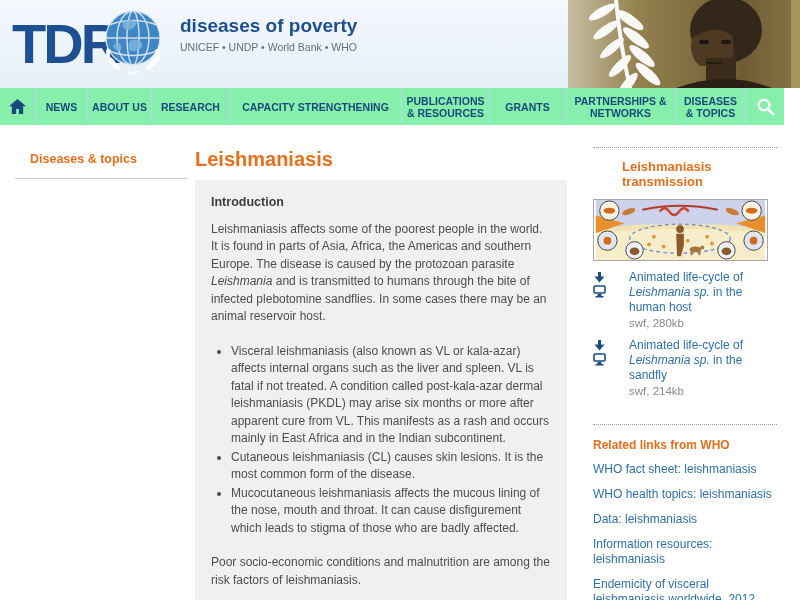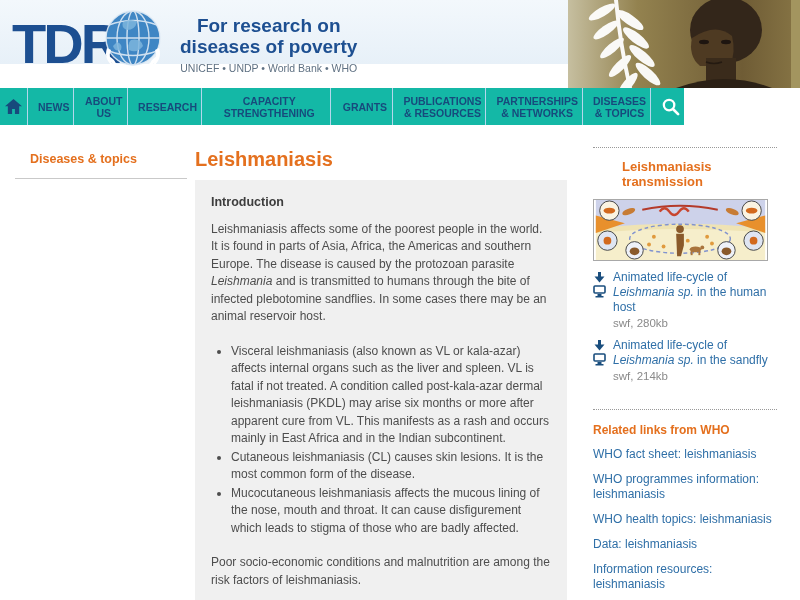--- a/index.html
+++ b/index.html
@@ -1,33 +1,33 @@
 <!DOCTYPE html>
 <html><head>
 <meta charset="utf-8">
 <style>
   * { margin:0; padding:0; box-sizing:border-box; }
   html,body { width:800px; height:600px; }
   body { font-family:"Liberation Sans", sans-serif; background:#fff; overflow:hidden; }
   #page { position:relative; width:800px; height:600px; background:#fff; }
 
   
-  .header { position:absolute; top:0; left:0; width:800px; height:64px;
-            background:linear-gradient(180deg,#f3f8fc,#e7f0f8);text-align:center; }
+  .header { position:absolute; top:0; left:0; width:800px; height:88px;
+            background:linear-gradient(180deg,#f3f8fc,#e7f0f8); }
   .logo-text { position:absolute; left:12px; top:14px; font-size:56px; font-weight:bold;
                color:#1d4f91; letter-spacing:-3px; line-height:60px; }
   .globe { position:absolute; left:101px; top:8px; }
   .tagline { position:absolute; left:180px; top:15px; }
   .tagline .tag { font-size:19px; font-weight:bold; color:#1d4f91; line-height:21px; }
   .partners { margin-top:5px; font-size:10.5px; color:#5f7183; }
   .photo { position:absolute; right:0; top:0; width:232px; height:88px; overflow:hidden; }
 
   
-  .nav { position:absolute; top:88px; left:0; width:684px; height:37px;
-         background:#14b8a6; display:flex;gap:6px; }
+  .nav { position:absolute; top:88px; left:0; width:784px; height:37px;
+         background:#86efac; display:flex; }
   .nav-item { height:37px; display:flex; align-items:center; justify-content:center;
               text-align:center; font-size:10.5px; font-weight:bold; color:#174a7c;
               border-right:1px solid #b4d7ec; line-height:12px; padding:0 4px; cursor:pointer; }
   .nav-home { width:36px; }
   .nav-search { flex:1; border-right:none; }
 
   
   .content { position:absolute; top:125px; left:0; width:800px; height:475px; background:#fff; }
 
   .sidebar-left { position:absolute; left:15px; top:27px; width:172px;
@@ -40,21 +40,21 @@
                color:#4d4d4d; font-size:12px; line-height:17.5px; }
   .intro-box .intro-h { font-weight:bold; color:#3d3d3d; font-size:12.5px; margin-bottom:9px; }
   .intro-box p.sp { margin-top:17px; }
   .intro-box ul { margin:17px 0 0 4px; padding-left:16px; }
   .intro-box li { margin-bottom:1px; }
 
   .sidebar-right { position:absolute; left:593px; top:22px; width:184px; }
   .dotted { border-top:1px dotted #999; height:1px; }
   .sr-h { margin-top:11px; color:#e4701e; font-size:13px; font-weight:bold;padding-left:29px; }
   .trans-img { margin-top:10px; display:block; border:1px solid #a8a8a8; cursor:pointer; }
-  .dl-item { display:flex; margin-top:9px; cursor:pointer; }
+  .dl-item { display:flex; margin-top:9px; cursor:pointer;gap:16px; }
   .dl-icon { flex:none; width:15px; padding-top:2px; }
   .dl-body { margin-left:5px; }
   .dl-link { color:#2f6fa7; font-size:12px; line-height:15px; }
   .dl-meta { margin-top:2px; color:#8a8a8a; font-size:11.5px; }
   .dot2 { margin-top:27px; }
   .rel-h { margin-top:13px; color:#e4701e; font-size:12px; font-weight:bold; }
   .rel-link { display:block; margin-top:10px; color:#2f6fa7; font-size:12px;
               line-height:15px; cursor:pointer; text-decoration:none; }
   em { font-style:italic; }
 </style>
@@ -86,21 +86,20 @@
           <path d="M58 40 q4 12 -8 20 q8 -10 4 -18z"></path>
           <ellipse cx="10" cy="52" rx="5" ry="2" transform="rotate(40 10 52)"></ellipse>
           <ellipse cx="54" cy="52" rx="5" ry="2" transform="rotate(-40 54 52)"></ellipse>
           <ellipse cx="15" cy="58" rx="5" ry="2" transform="rotate(55 15 58)"></ellipse>
           <ellipse cx="49" cy="58" rx="5" ry="2" transform="rotate(-55 49 58)"></ellipse>
           <path d="M26 62 q6 4 12 0 l-2 3 q-4 2 -8 0z"></path>
         </g>
       </svg>
     </div>
     <div class="tagline">
-      <div class="tag">For research on</div>
       <div class="tag">diseases of poverty</div>
       <div class="partners">UNICEF • UNDP • World Bank • WHO</div>
     </div>
     <div class="photo">
       <svg width="232" height="88" viewBox="0 0 232 88">
         <defs>
           <linearGradient id="olv" x1="0" y1="0" x2="1" y2="0">
             <stop offset="0" stop-color="#c6bfa0"></stop>
             <stop offset="0.3" stop-color="#93824f"></stop>
             <stop offset="0.75" stop-color="#6f5c35"></stop>
@@ -147,25 +146,25 @@
       </div>
     <div class="nav-item" style="width:64px">
         <span>ABOUT US</span>
       </div>
     <div class="nav-item" style="width:78px">
         <span>RESEARCH</span>
       </div>
     <div class="nav-item" style="width:172px">
         <span>CAPACITY STRENGTHENING</span>
       </div>
+    <div class="nav-item" style="width:88px">
+        <span>PUBLICATIONS &amp; RESOURCES</span>
+      </div>
     <div class="nav-item" style="width:76px">
         <span>GRANTS</span>
-      </div>
-    <div class="nav-item" style="width:88px">
-        <span>PUBLICATIONS &amp; RESOURCES</span>
       </div>
     <div class="nav-item" style="width:110px">
         <span>PARTNERSHIPS &amp; NETWORKS</span>
       </div>
     <div class="nav-item" style="width:70px">
         <span>DISEASES &amp; TOPICS</span>
       </div>
     <div class="nav-item nav-search">
       <svg width="19" height="19" viewBox="0 0 20 20">
         <circle cx="8.5" cy="8.5" r="5.5" fill="none" stroke="#ffffff" stroke-width="2.4"></circle>
@@ -279,21 +278,20 @@
         <div class="dl-body">
           <div class="dl-link"><span>Animated life-cycle of </span><em>Leishmania sp.</em><span> in the sandfly</span></div>
           <div class="dl-meta">swf, 214kb</div>
         </div>
       </div>
 
       <div class="dotted dot2"></div>
       <div class="rel-h">Related links from WHO</div>
 
       <a class="rel-link">WHO fact sheet: leishmaniasis</a>
-      <a class="rel-link">WHO programmes information: leishmaniasis</a>
       <a class="rel-link">WHO health topics: leishmaniasis</a>
       <a class="rel-link">Data: leishmaniasis</a>
       <a class="rel-link">Information resources: leishmaniasis</a>
 
       <a class="rel-link"><span>Endemicity of visceral leishmaniasis worldwide, 2012. Map, 2014</span></a>
 
     </div>
   </div>
 </div>
 

